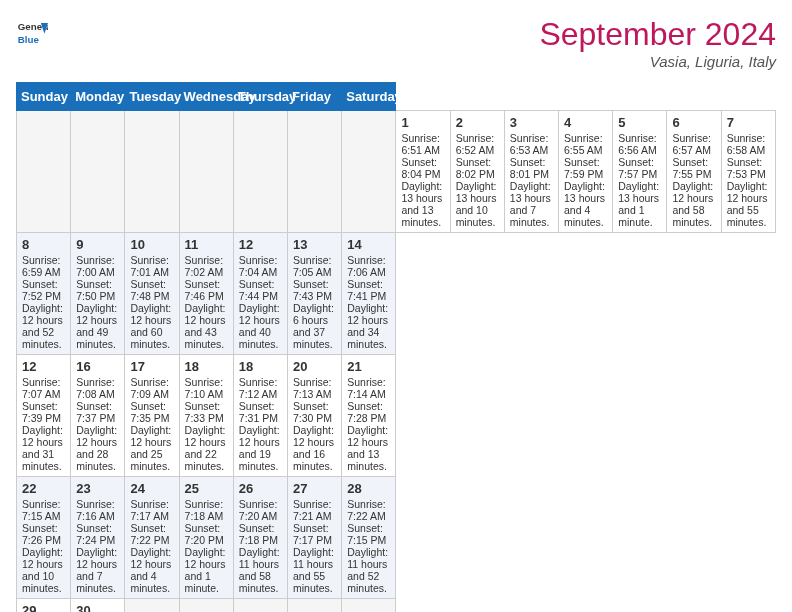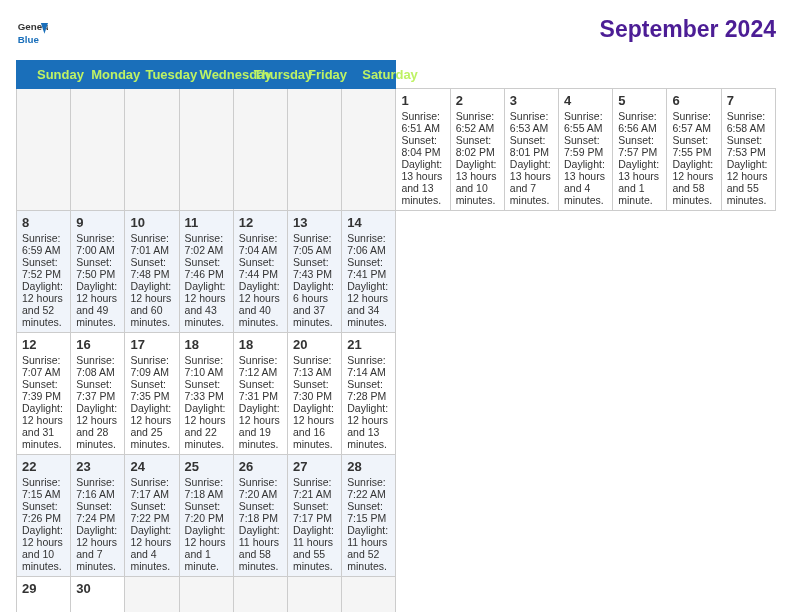--- a/index.html
+++ b/index.html
@@ -20,40 +20,40 @@
       display: flex;
       align-items: center;
       gap: 4px;
     }
     .logo-icon {
       width: 32px;
       height: 32px;
     }
     .title-block { text-align: right; }
     .month-title {
-      font-size: 23px;
-      font-weight: bold;
-      color: #4c1d95;
+      font-size: 32px;
+      font-weight: normal;
+      color: #be185d;
     }
     .subtitle {
       font-size: 15px;
       color: #555;
       font-style: italic;
     }
     table {
       width: 100%;
       border-collapse: collapse;
       table-layout: fixed;
     }
     th {
       background: #1a6fba;
-      color: #bef264;
+      color: #ffffff;
       font-size: 13px;
       font-weight: bold;
-      padding: 6px 20px;
+      padding: 6px 4px;
       text-align: left;
       border: 1px solid #1a6fba;
     }
     td {
       border: 1px solid #ccc;
       vertical-align: top;
       padding: 4px 5px;
       font-size: 10.5px;
       color: #333;
       height: 78px;
@@ -74,20 +74,21 @@
 <div class="header">
   <div class="logo">
     <svg class="logo-icon" viewBox="0 0 36 36">
       <text x="2" y="16" font-size="11" font-weight="bold" fill="#333">General</text>
       <text x="2" y="30" font-size="11" font-weight="bold" fill="#1a6fba">Blue</text>
       <polygon points="28,8 36,8 32,20" fill="#1a6fba"></polygon>
     </svg>
   </div>
   <div class="title-block">
     <div class="month-title">September 2024</div>
+    <div class="subtitle">Vasia, Liguria, Italy</div>
   </div>
 </div>
 
 <table>
   <thead>
     <tr id="header-row">
         <th>Sunday</th>
         <th>Monday</th>
         <th>Tuesday</th>
         <th>Wednesday</th>

